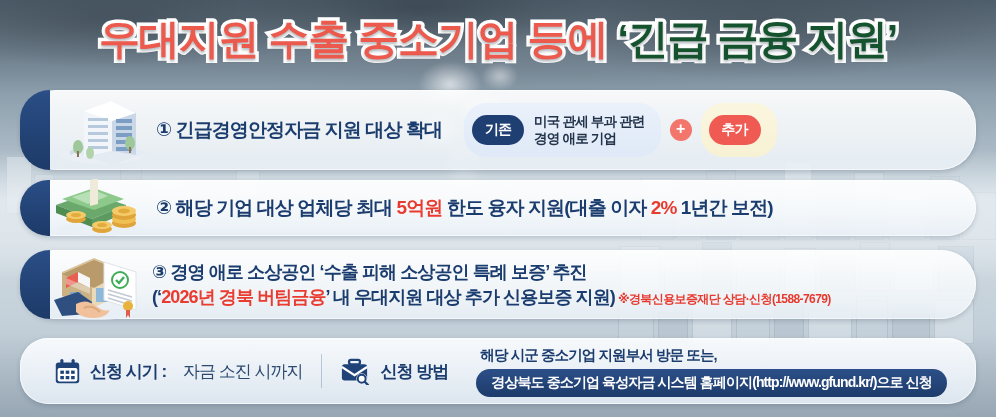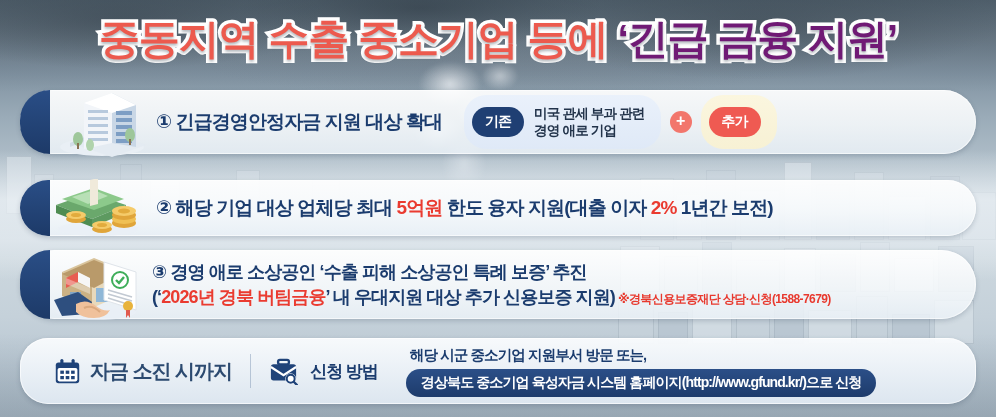--- a/index.html
+++ b/index.html
@@ -67,35 +67,35 @@
     font-size: 41px; font-weight: 900; letter-spacing: -1.2px;
     line-height: 58px;
   }
   .title-red, .title-navy {
     display:inline-block;
     -webkit-text-stroke: 7px #ffffff;
     paint-order: stroke fill;
     text-shadow: 0 2px 3px rgba(30,45,60,.35);
   }
   .title-red  { color: #ec5a4e; }
-  .title-navy { color: #701a75; }
+  .title-navy { color: #14532d; }
 
   
   .row {
     position: absolute; left: 20px; width: 956px;
     border-radius: 36px;
     background: linear-gradient(180deg, rgba(255,255,255,.93) 0%, rgba(247,250,252,.88) 55%, rgba(234,241,247,.86) 100%);
     box-shadow: 0 2px 5px rgba(40,60,82,.22), inset 0 0 0 1px rgba(255,255,255,.6);
   }
   .row::before { 
     content:""; position:absolute; left:0; top:0; bottom:0; width:30px;
     border-radius: 36px 0 0 36px;
     background: linear-gradient(180deg,#2a4e86,#1d3a68);
   }
-  #row1 { top: 90px;  height: 64px; }
+  #row1 { top: 90px;  height: 80px; }
   #row2 { top: 180px; height: 56px; }
   #row3 { top: 250px; height: 69px; }
 
   .row-icon {
     position: absolute; left: 34px; top: 50%; transform: translateY(-50%);
     width: 96px; height: 74px;
   }
   .row-body { position:absolute; left: 136px; right: 18px; top: 0; bottom: 0;
               display:flex; align-items:center; }
   .line-main {
@@ -132,21 +132,21 @@
   
   #footer {
     position:absolute; left:20px; top:338px; width:956px; height:66px;
     border-radius: 28px;
     background: linear-gradient(180deg, rgba(250,252,254,.95), rgba(227,236,245,.9));
     box-shadow: 0 2px 5px rgba(40,60,82,.22), inset 0 0 0 1px rgba(255,255,255,.65);
     display:flex; align-items:center;
   }
   .f-left { display:flex; align-items:center; gap:9px; padding-left:34px; }
   .f-label { font-size:17px; font-weight:900; color:#1b3c6e; letter-spacing:-1px; white-space:nowrap; }
-  .f-value { font-size:20px; font-weight:700; color:#2c4a70; letter-spacing:-1px; white-space:nowrap; }
+  .f-value { font-size:17px; font-weight:400; color:#2c4a70; letter-spacing:-1px; white-space:nowrap;margin-left:8px; }
   .f-div { width:1px; height:34px; background:rgba(120,145,175,.45); margin: 0 18px; }
   .f-mid { display:flex; align-items:center; gap:12px; }
   .f-right { margin-left:28px; }
   .f-line1 { font-size:14.5px; font-weight:900; color:#1b3c6e; letter-spacing:-.9px; white-space:nowrap; padding-left:4px; }
   .f-chip {
     margin-top:4px; display:inline-block;
     background: linear-gradient(180deg,#2b4f88,#1d3b6b);
     color:#fff; font-size:14px; font-weight:900; letter-spacing:-.9px;
     border-radius: 15px; padding: 5px 15px; white-space:nowrap;
   }
@@ -199,21 +199,21 @@
     <div class="blk d" style="left:120px;top:14px;width:22px;height:50px;"></div>
     <div class="blk l" style="left:150px;top:30px;width:30px;height:34px;"></div>
     <div class="blk" style="left:236px;top:20px;width:24px;height:44px;"></div>
     <div class="blk d" style="left:312px;top:30px;width:28px;height:34px;"></div>
   </div>
 
   <div class="bg-layer bg-haze"></div>
   <div class="bg-layer bg-vignette"></div>
 
   <div class="title-wrap">
-    <span class="title-red">중동지역 수출 중소기업 등에</span>
+    <span class="title-red">우대지원 수출 중소기업 등에</span>
     <span class="title-navy">‘긴급 금융 지원’</span>
   </div>
 
   <div class="row" id="row1">
 
     <div class="row-icon">
       <svg viewBox="0 0 96 74" width="96" height="74">
         <ellipse cx="48" cy="62" rx="42" ry="9" fill="#e9eff5"></ellipse>
         <polygon points="16,58 50,44 92,60 58,72" fill="#e4ebf2"></polygon>
         <polygon points="16,58 50,44 50,48 16,62" fill="#d3dde8"></polygon>
@@ -354,20 +354,21 @@
           <g fill="#1f4379">
             <rect x="7" y="14" width="4" height="3.6"></rect>
               <rect x="13" y="14" width="4" height="3.6"></rect>
               <rect x="19" y="14" width="4" height="3.6"></rect>
             <rect x="7" y="20" width="4" height="3.6"></rect>
               <rect x="13" y="20" width="4" height="3.6"></rect>
               <rect x="19" y="20" width="4" height="3.6"></rect>
           </g>
         </svg>
       </span>
+      <span class="f-label">신청 시기 :</span>
       <span class="f-value">자금 소진 시까지</span>
     </div>
 
     <div class="f-div"></div>
 
     <div class="f-mid">
       <span>
         <svg viewBox="0 0 32 30" width="29" height="27">
           <rect x="10" y="2" width="12" height="5" rx="2" fill="none" stroke="#1f4379" stroke-width="2.6"></rect>
           <rect x="2" y="7" width="28" height="18" rx="3" fill="#1f4379"></rect>

